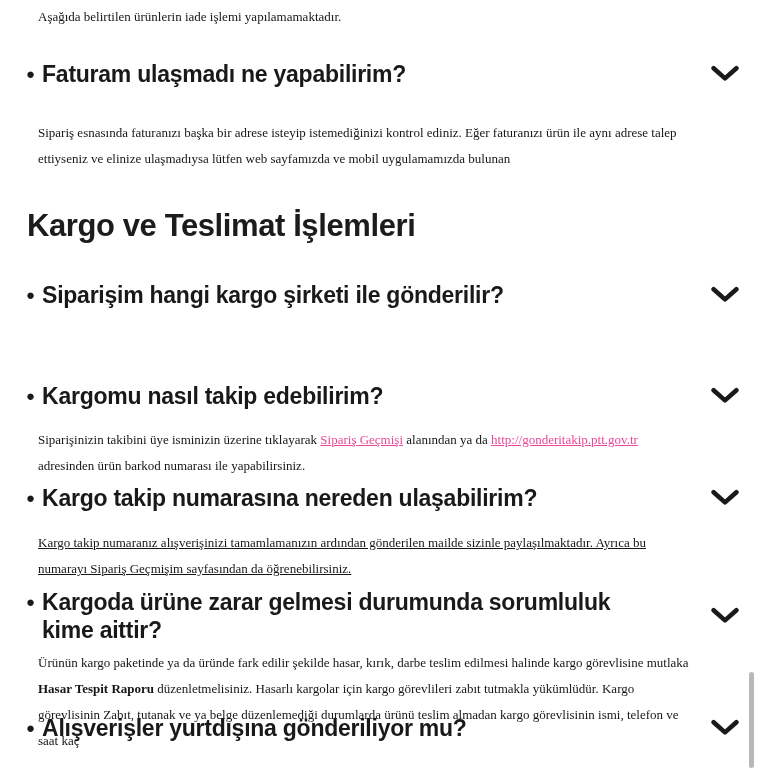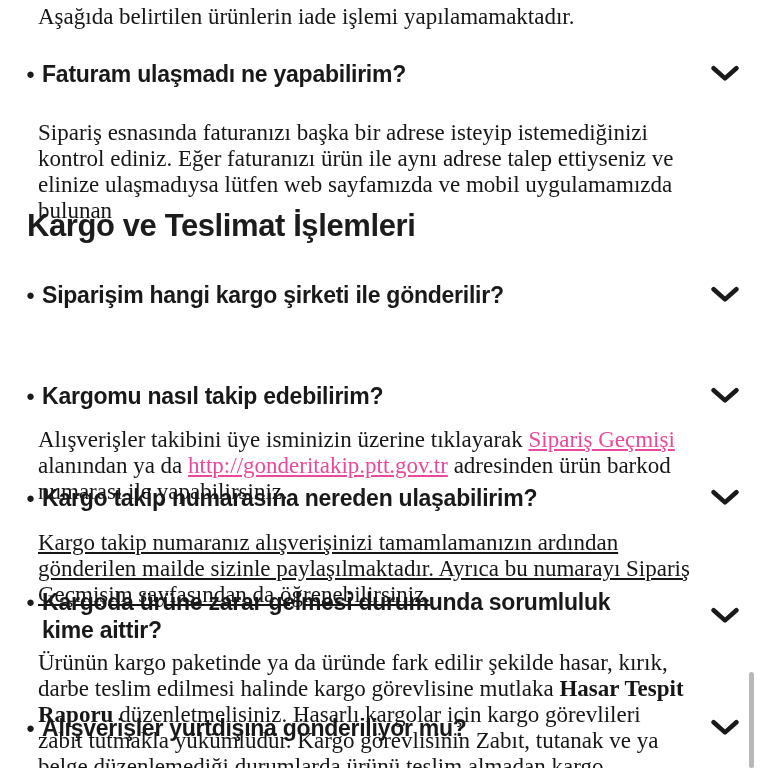--- a/index.html
+++ b/index.html
@@ -17,21 +17,21 @@
     position: absolute;
     left: 0; top: 0;
     width: 768px; height: 768px;
     overflow: hidden;
   }
 
   
   .para {
     position: absolute;
     font-family: "Liberation Serif", "DejaVu Serif", serif;
-    font-size: 23px;
+    font-size: 13px;
     line-height: 26px;
     color: #161616;
     left: 38px;
     width: 652px;
   }
   .para.narrow { width: 648px; }
 
   
   .qrow {
     position: absolute;
@@ -144,21 +144,21 @@
   <div class="qrow" style="top:382px;">
     <span class="qbullet">●</span>
     <span class="qtext">Kargomu nasıl takip edebilirim?</span>
     <span class="chev">
       <svg width="28" height="18" viewBox="0 0 28 18">
           <path d="M2.6 3.2 L14 13.4 L25.4 3.2" fill="none" stroke="#1a1a1a" stroke-width="4.6" stroke-linecap="round" stroke-linejoin="round"></path>
         </svg>
     </span>
   </div>
 
-  <div class="para narrow" style="top:427px;"><span>Alışverişler takibini üye isminizin üzerine tıklayarak </span><a class="link" href="#">Sipariş Geçmişi</a><span> alanından ya da </span><a class="link" href="#">http://gonderitakip.ptt.gov.tr</a><span> adresinden ürün barkod numarası ile yapabilirsiniz.</span></div>
+  <div class="para narrow" style="top:427px;"><span>Siparişinizin takibini üye isminizin üzerine tıklayarak </span><a class="link" href="#">Sipariş Geçmişi</a><span> alanından ya da </span><a class="link" href="#">http://gonderitakip.ptt.gov.tr</a><span> adresinden ürün barkod numarası ile yapabilirsiniz.</span></div>
 
   <div class="qrow" style="top:484px;">
     <span class="qbullet">●</span>
     <span class="qtext">Kargo takip numarasına nereden ulaşabilirim?</span>
     <span class="chev">
       <svg width="28" height="18" viewBox="0 0 28 18">
           <path d="M2.6 3.2 L14 13.4 L25.4 3.2" fill="none" stroke="#1a1a1a" stroke-width="4.6" stroke-linecap="round" stroke-linejoin="round"></path>
         </svg>
     </span>
   </div>

